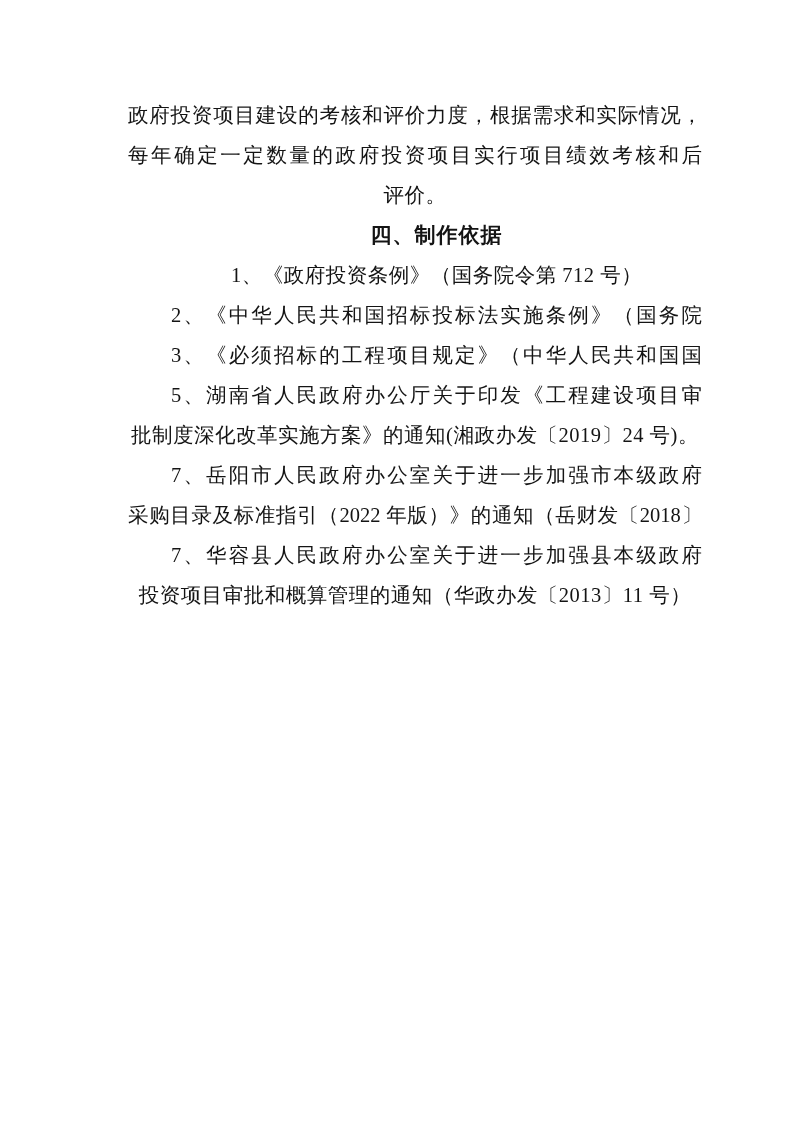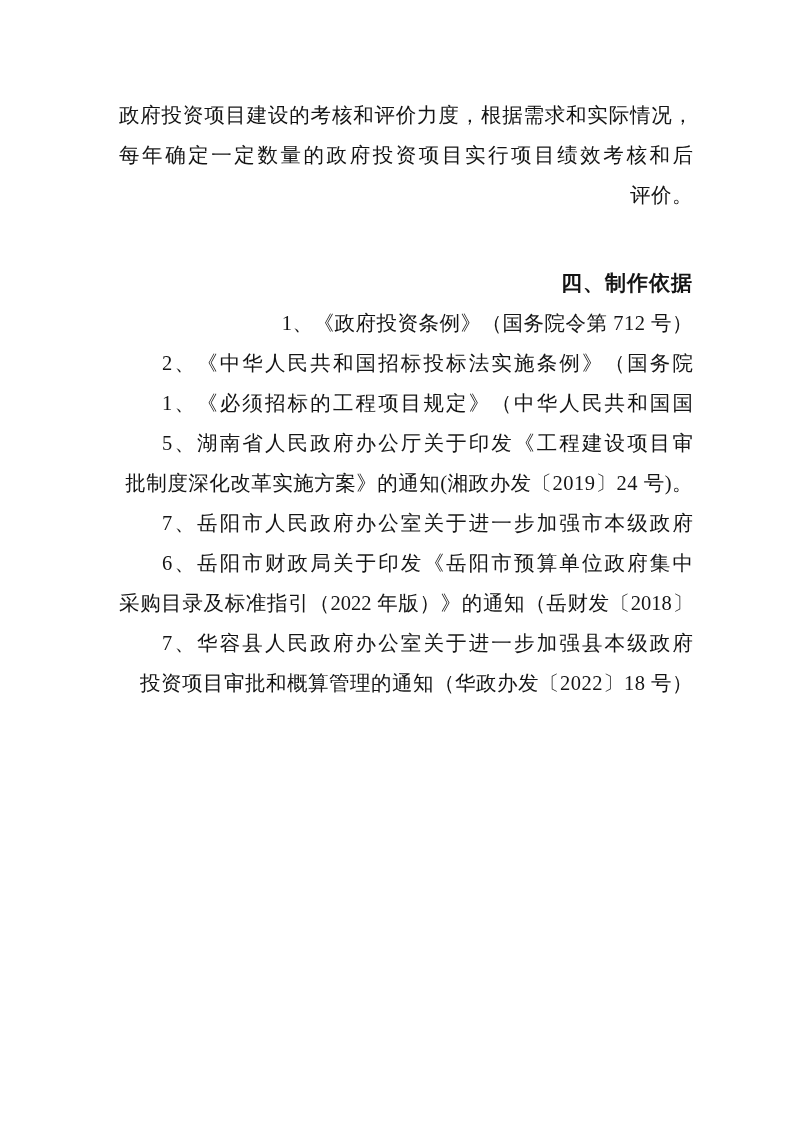--- a/index.html
+++ b/index.html
@@ -11,64 +11,62 @@
     position: relative;
     width: 794px;
     height: 1122px;
     background: #ffffff;
     overflow: hidden;
     font-family: "Liberation Serif", "DejaVu Serif", serif;
     color: #141414;
   }
   .content {
     position: absolute;
-    left: 119px;
+    left: 128px;
     top: 95px;
     width: 574px;
   }
   .line {
     font-size: 20.5px;
     line-height: 40px;
     height: 40px;
     white-space: pre;
-    text-align: right;
+    text-align: center;
     letter-spacing: 0.5px;
   }
   
   .line.fill {
     white-space: normal;
     overflow: hidden;
     text-align: justify;
     text-align-last: justify;
     letter-spacing: 0;
   }
   .line.indent {
     text-indent: 43px;
   }
   .line.heading {
     font-family: "Liberation Sans", "DejaVu Sans", sans-serif;
     font-weight: bold;
     font-size: 21px;
     letter-spacing: 1px;
-    margin-top: 48px;
   }
 </style>
 </head>
 <body>
 
 <div class="page">
   <div class="content" id="content">
       <div class="line fill">政府投资项目建设的考核和评价力度，根据需求和实际情况，</div>
       <div class="line fill">每年确定一定数量的政府投资项目实行项目绩效考核和后</div>
       <div class="line">评价。</div>
       <div class="line indent heading">四、制作依据</div>
       <div class="line indent">1、《政府投资条例》（国务院令第 712 号）</div>
       <div class="line indent fill">2、《中华人民共和国招标投标法实施条例》（国务院</div>
-      <div class="line indent fill">1、《必须招标的工程项目规定》（中华人民共和国国</div>
+      <div class="line indent fill">3、《必须招标的工程项目规定》（中华人民共和国国</div>
       <div class="line indent fill">5、湖南省人民政府办公厅关于印发《工程建设项目审</div>
       <div class="line">批制度深化改革实施方案》的通知(湘政办发〔2019〕24 号)。</div>
       <div class="line indent fill">7、岳阳市人民政府办公室关于进一步加强市本级政府</div>
-      <div class="line indent fill">6、岳阳市财政局关于印发《岳阳市预算单位政府集中</div>
       <div class="line fill">采购目录及标准指引（2022 年版）》的通知（岳财发〔2018〕</div>
       <div class="line indent fill">7、华容县人民政府办公室关于进一步加强县本级政府</div>
-      <div class="line">投资项目审批和概算管理的通知（华政办发〔2022〕18 号）</div>
+      <div class="line">投资项目审批和概算管理的通知（华政办发〔2013〕11 号）</div>
     </div>
 </div>
 
 </body></html>

